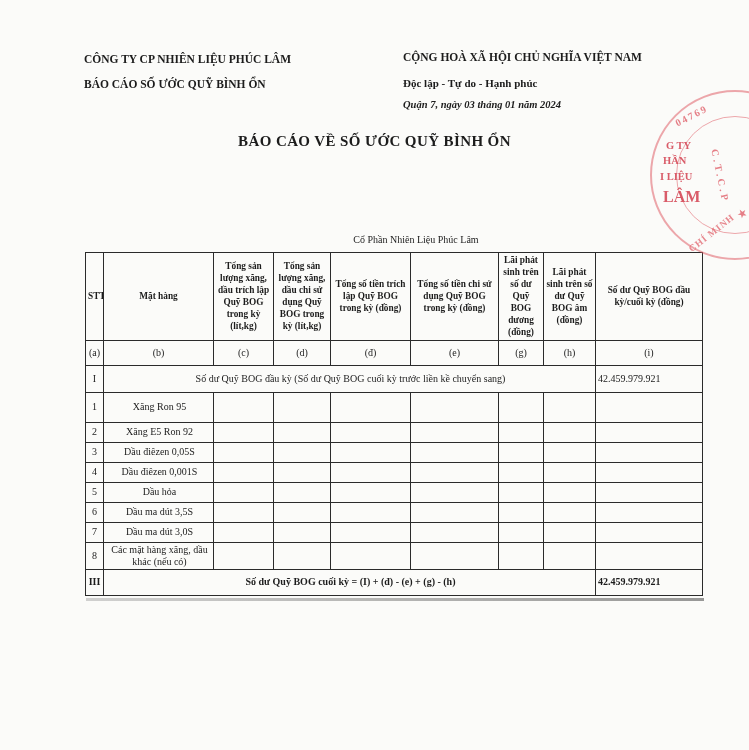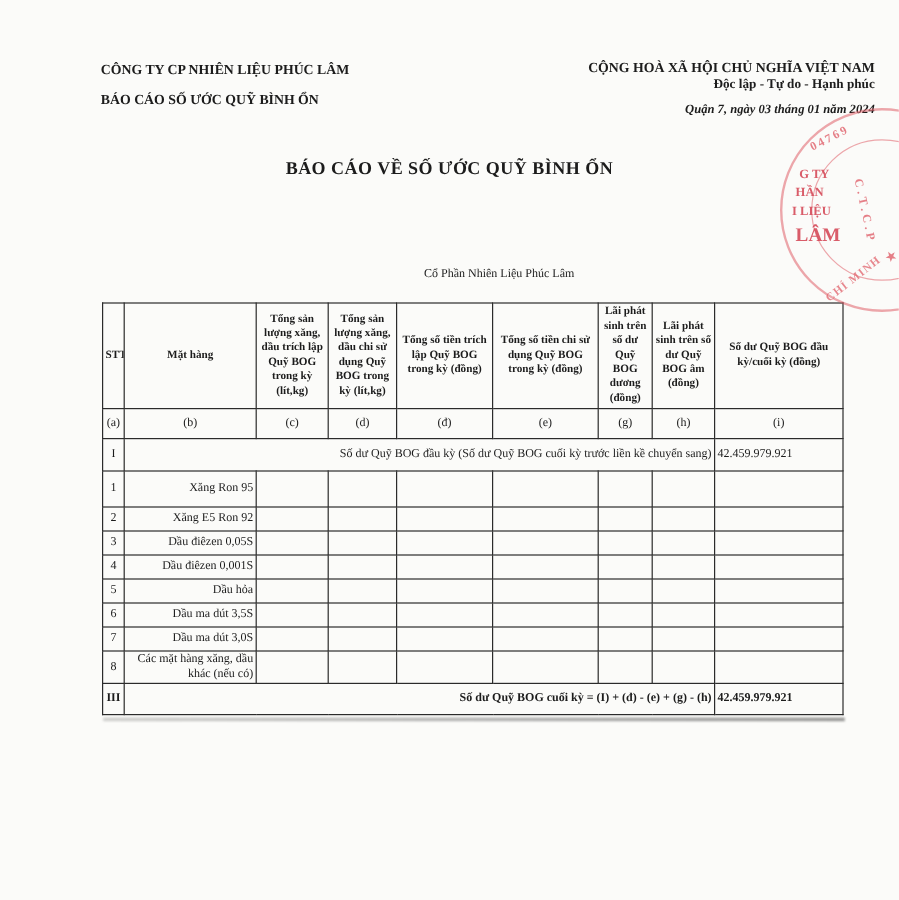--- a/index.html
+++ b/index.html
@@ -10,52 +10,52 @@
     color:#1c1c1c;
   }
   
   .org-block{
     position:absolute;top:53px;left:84px;width:312px;
     font-weight:bold;font-size:11.5px;line-height:13px;
   }
   .org-block .l2{margin-top:12px;}
   .national-block{
     position:absolute;top:51px;left:403px;width:326px;
-    text-align:right;font-weight:bold;font-size:11.5px;line-height:13px;
-  }
-  .national-block .l2{margin-top:0;font-size:11px;}
+    text-align:left;font-weight:bold;font-size:11.5px;line-height:13px;
+  }
+  .national-block .l2{margin-top:13px;font-size:11px;}
   .national-block .l3{margin-top:8px;font-size:10.5px;font-style:italic;}
   .doc-title{
     position:absolute;top:133px;left:0;width:749px;
     text-align:center;font-weight:bold;font-size:15px;letter-spacing:.4px;
   }
   
   .intro{position:absolute;top:219px;left:84px;width:664px;font-size:10px;line-height:13px;}
   .intro .line1{white-space:nowrap;letter-spacing:-0.2px;}
-  .intro .line2{text-align:center;margin-top:3px;}
+  .intro .line2{text-align:center;margin-top:14px;}
   
   table.bog{
     position:absolute;top:252px;left:85px;width:617px;
     border-collapse:collapse;table-layout:fixed;
     border:1.5px solid #222;
     background:transparent;
   }
   table.bog th,table.bog td{
     border:1px solid #2b2b2b;overflow:hidden;
     padding:1px 2px;vertical-align:middle;
   }
   table.bog thead tr.hdr{height:70px;}
   table.bog thead tr.hdr th{
     font-size:9.3px;font-weight:bold;text-align:center;line-height:1.3;
   }
   table.bog thead tr.letters{height:25px;}
   table.bog thead tr.letters td{font-size:10px;text-align:center;font-weight:normal;}
   table.bog tbody td{font-size:10px;line-height:12px;}
   table.bog tbody td.stt{text-align:center;}
-  table.bog tbody td.label{text-align:right;padding-left:4px;}
+  table.bog tbody td.label{text-align:center;padding-left:4px;}
   table.bog tbody td.value{text-align:left;padding-right:4px;}
   table.bog tbody tr:nth-child(1){height:27px;}
   table.bog tbody tr:nth-child(2){height:30px;}
   table.bog tbody tr:nth-child(n+3):nth-child(-n+9){height:20px;}
   table.bog tbody tr:nth-child(10){height:26px;}
   table.bog tbody tr:nth-child(11){height:24px;}
   table.bog tbody tr.total-row td{font-weight:bold;}
   .table-shadow{
     position:absolute;top:598px;left:86px;width:618px;height:3px;
     background:linear-gradient(to right,rgba(110,110,110,.30),rgba(70,70,70,.55));

